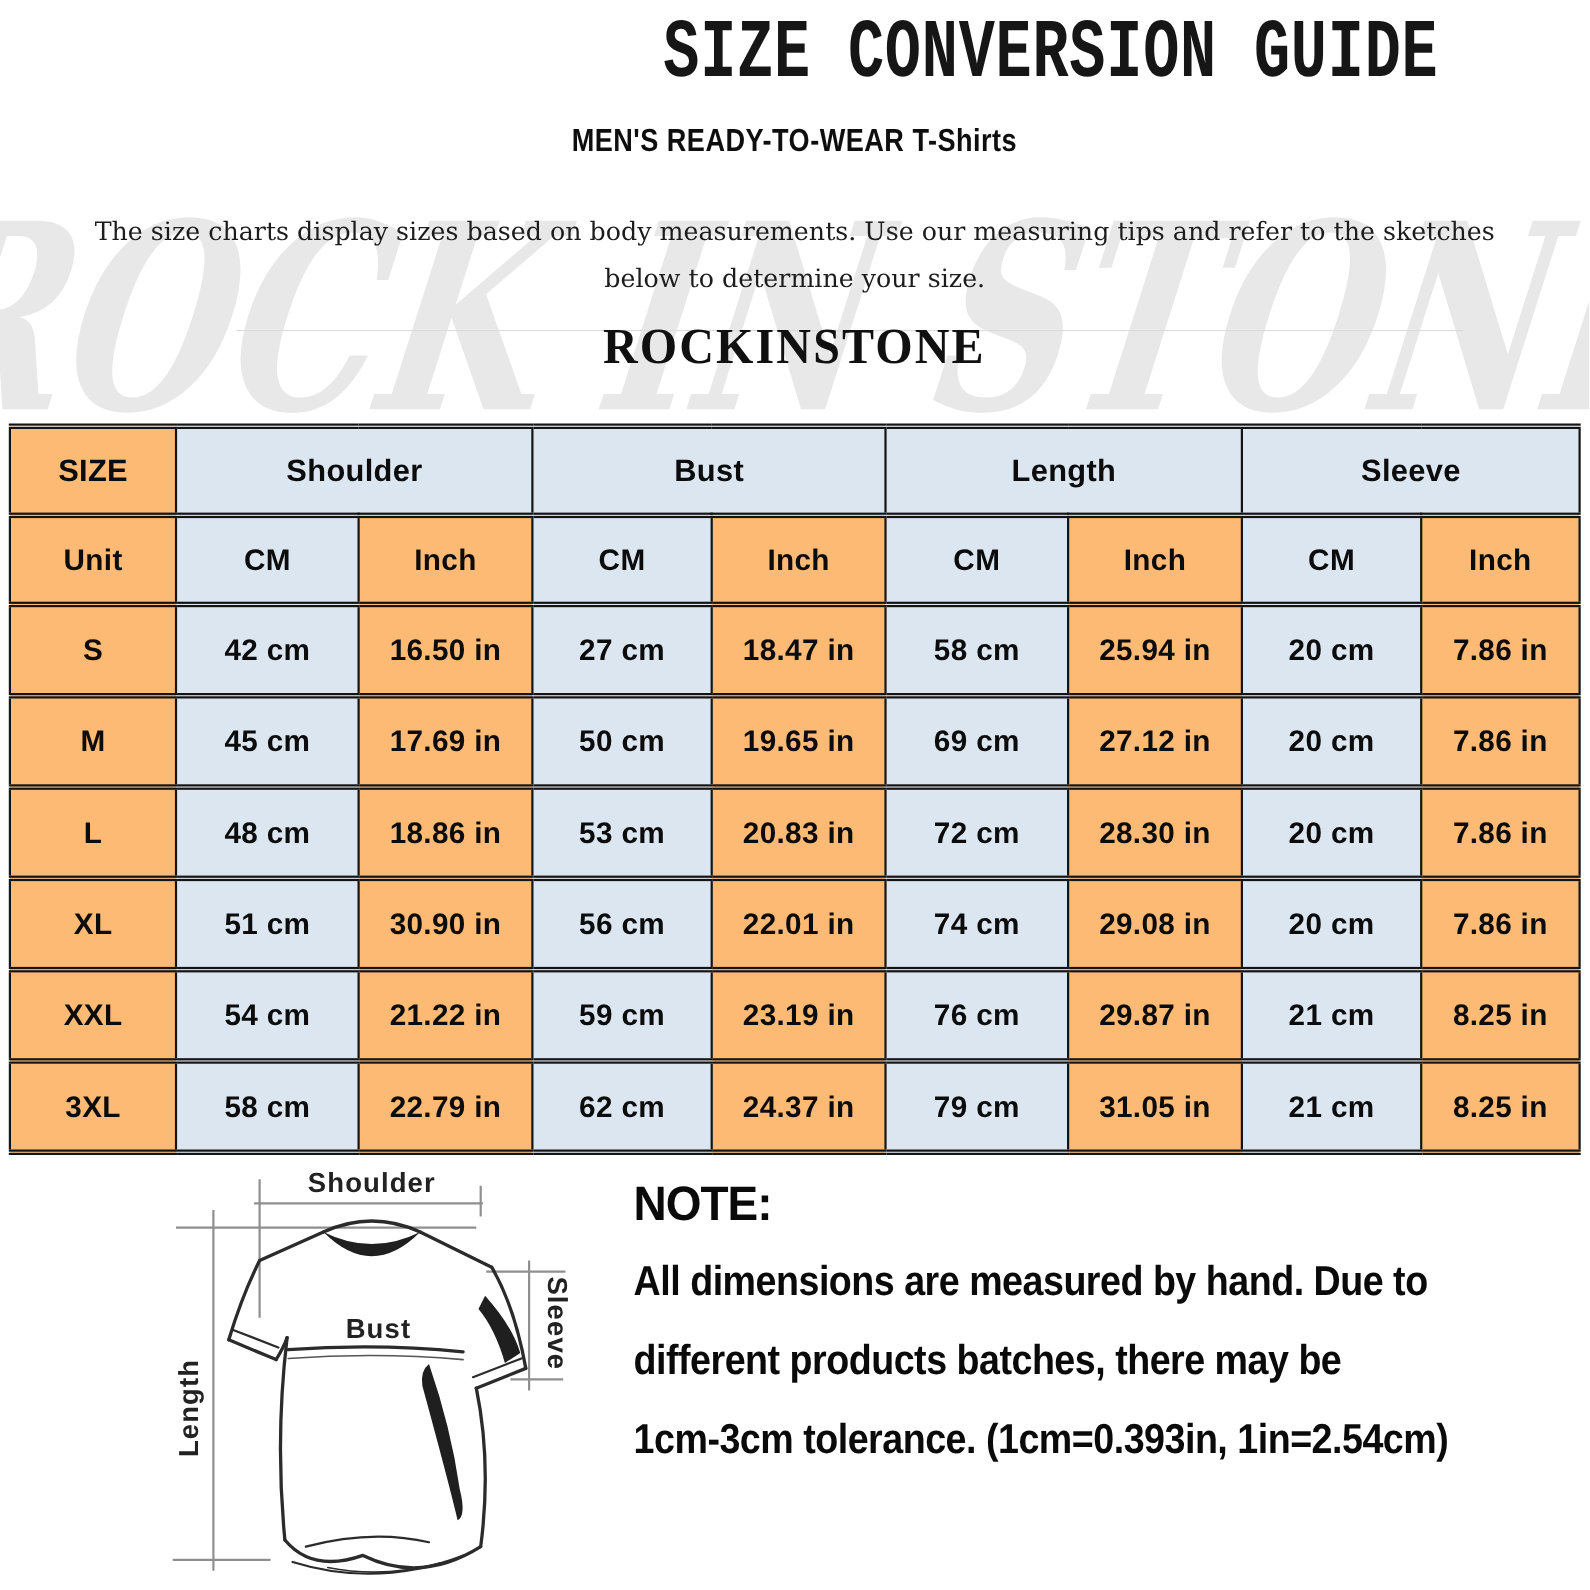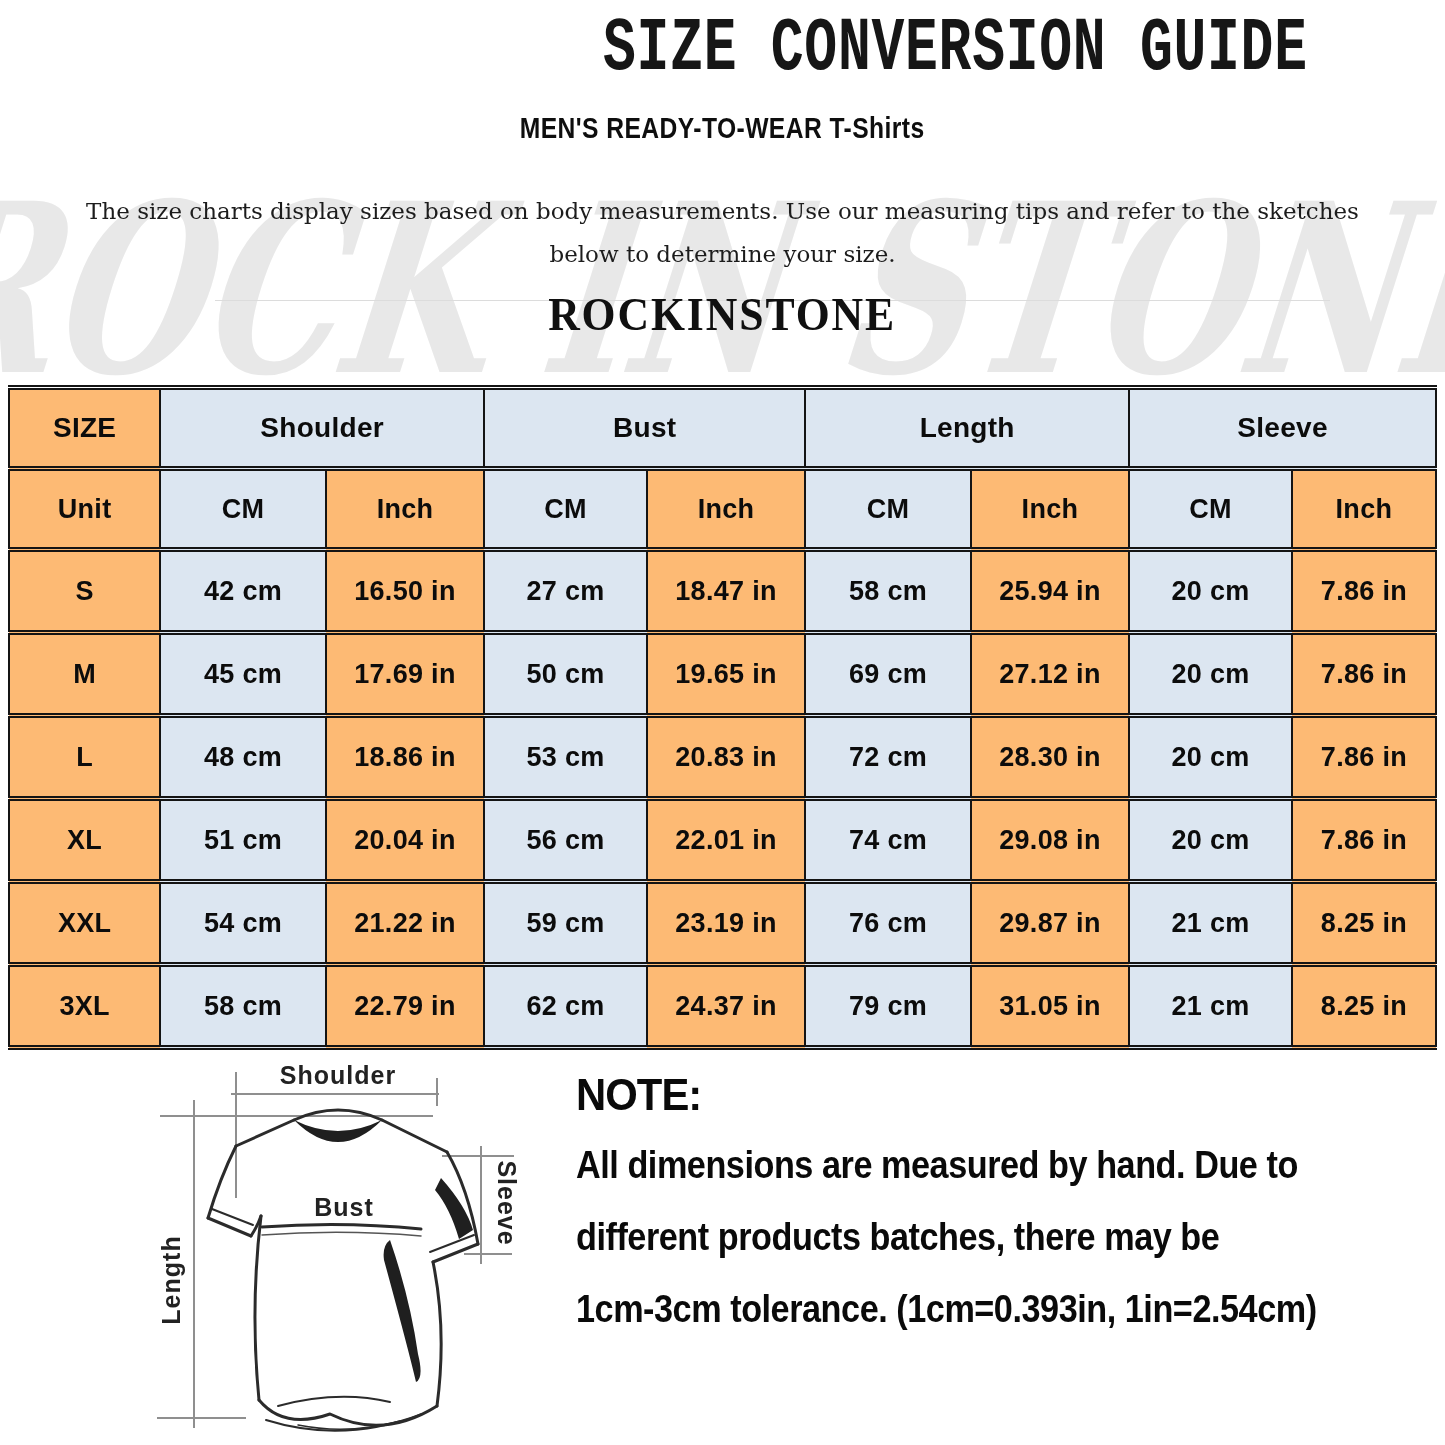--- a/index.html
+++ b/index.html
@@ -152,21 +152,21 @@
           <td class="blue">53 cm</td>
           <td class="white">20.83 in</td>
           <td class="blue">72 cm</td>
           <td class="white">28.30 in</td>
           <td class="blue">20 cm</td>
           <td class="white">7.86 in</td>
         </tr>
         <tr>
           <td class="white">XL</td>
           <td class="blue">51 cm</td>
-          <td class="white">20.04 in</td>
+          <td class="white">30.90 in</td>
           <td class="blue">56 cm</td>
           <td class="white">22.01 in</td>
           <td class="blue">74 cm</td>
           <td class="white">29.08 in</td>
           <td class="blue">20 cm</td>
           <td class="white">7.86 in</td>
         </tr>
         <tr>
           <td class="white">XXL</td>
           <td class="blue">54 cm</td>

